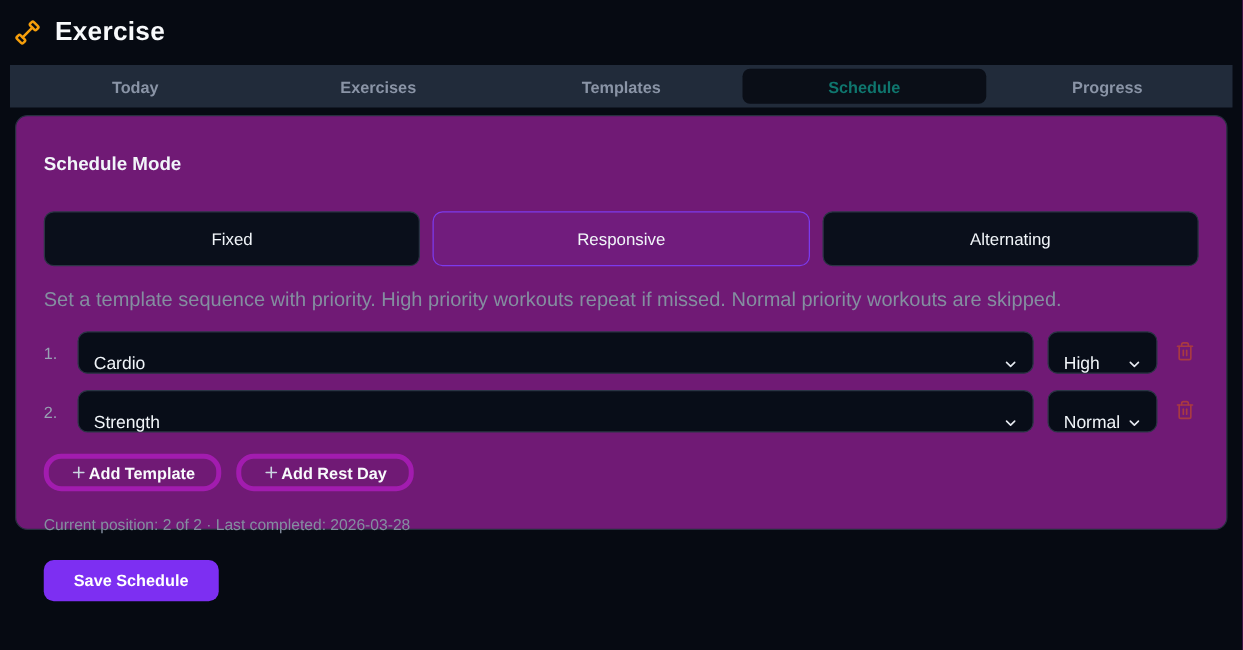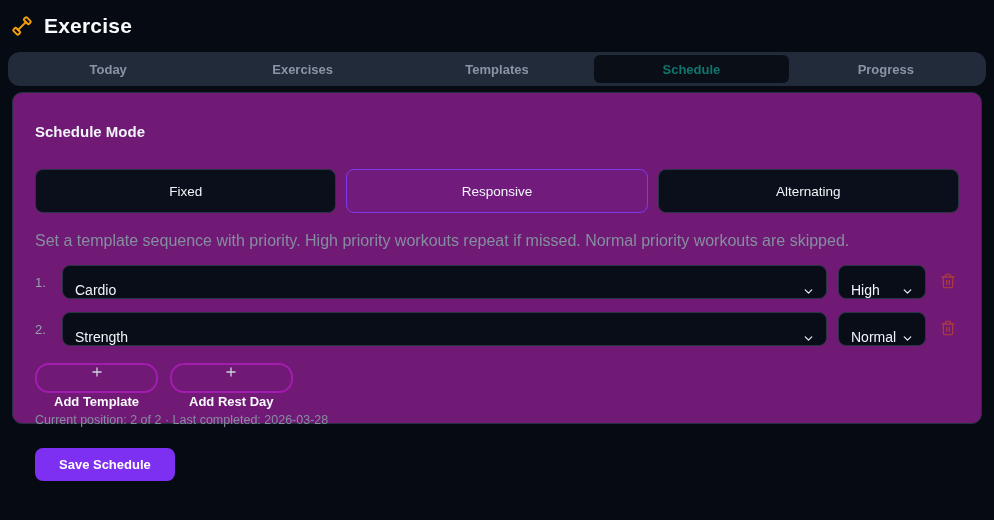--- a/index.html
+++ b/index.html
@@ -15,21 +15,21 @@
     display: flex; align-items: flex-end; gap: 10px;
     padding: 14px 10px 12px 10px;
   }
   .app-header .logo { width: 24px; height: 24px; display: flex; align-items: center; justify-content: center; }
   .app-title { font-size: 21px; font-weight: 700; color: #f8fafc; letter-spacing: .2px; }
 
   
   .tab-bar {
     margin: 2px 8px 0 8px;
     background: #212b3a;
-    border-radius: 12px;
+    border-radius: 0;
     padding: 3px;
     display: flex;
     height: 34px;
   }
   .tab {
     flex: 1;
     border: none; background: transparent;
     color: #8a94a6; font-family: inherit;
     font-size: 13px; font-weight: 600;
     border-radius: 6px; cursor: pointer;
@@ -87,26 +87,26 @@
     width: 22px; height: 22px; padding: 0;
     display: flex; align-items: center; justify-content: center;
     color: #a83a42;
   }
 
   
   .add-row { display: flex; gap: 12px; margin-top: 17px; }
   .add-btn {
     height: 30px;
     background: transparent;
-    border: 2px solid #a21caf;
+    border: 4px solid #a21caf;
     border-radius: 14px;
     color: #f8fafc; font-family: inherit;
     font-size: 13px; font-weight: 700;
-    display: flex; align-items: center; gap: 15px;
-    padding: 0 17px; cursor: pointer; flex-direction: column;
+    display: flex; align-items: center; gap: 1px;
+    padding: 0 17px; cursor: pointer;
   }
   .add-btn .plus { color: #cbd5e1; font-weight: 400; display: flex; align-items: center; }
 
   .status-line { margin-top: 20px; font-size: 12.5px; color: #848ea0; }
 
   .save-btn {
     margin-top: 21px;
     background: #7d2ff2;
     border: none; border-radius: 8px;
     height: 33px; padding: 0 24px;

